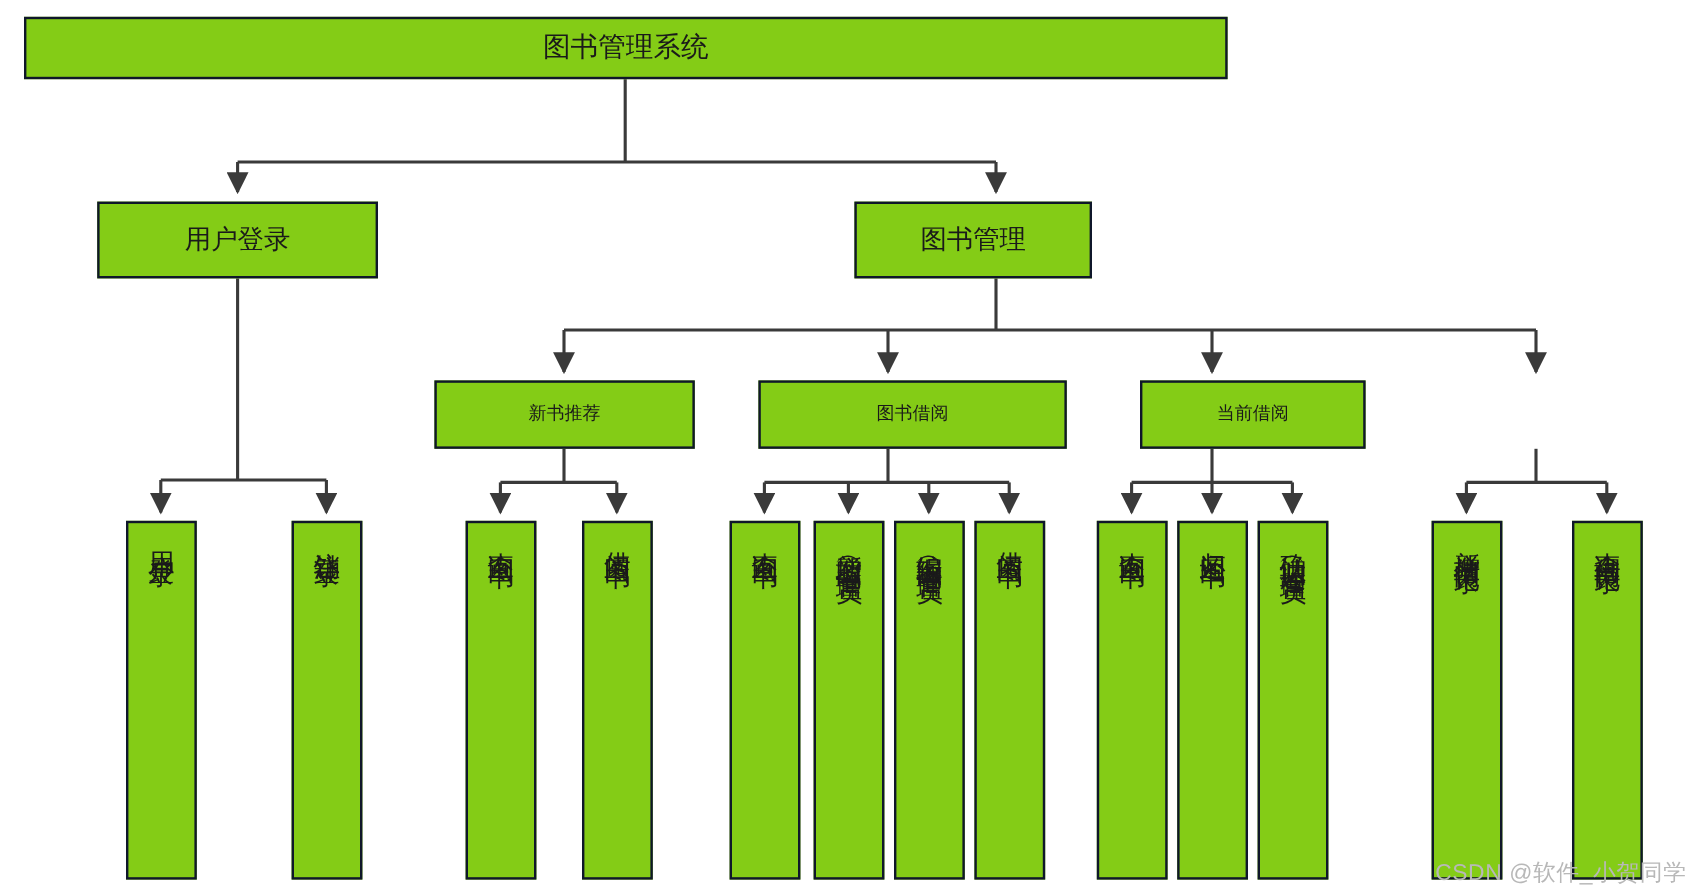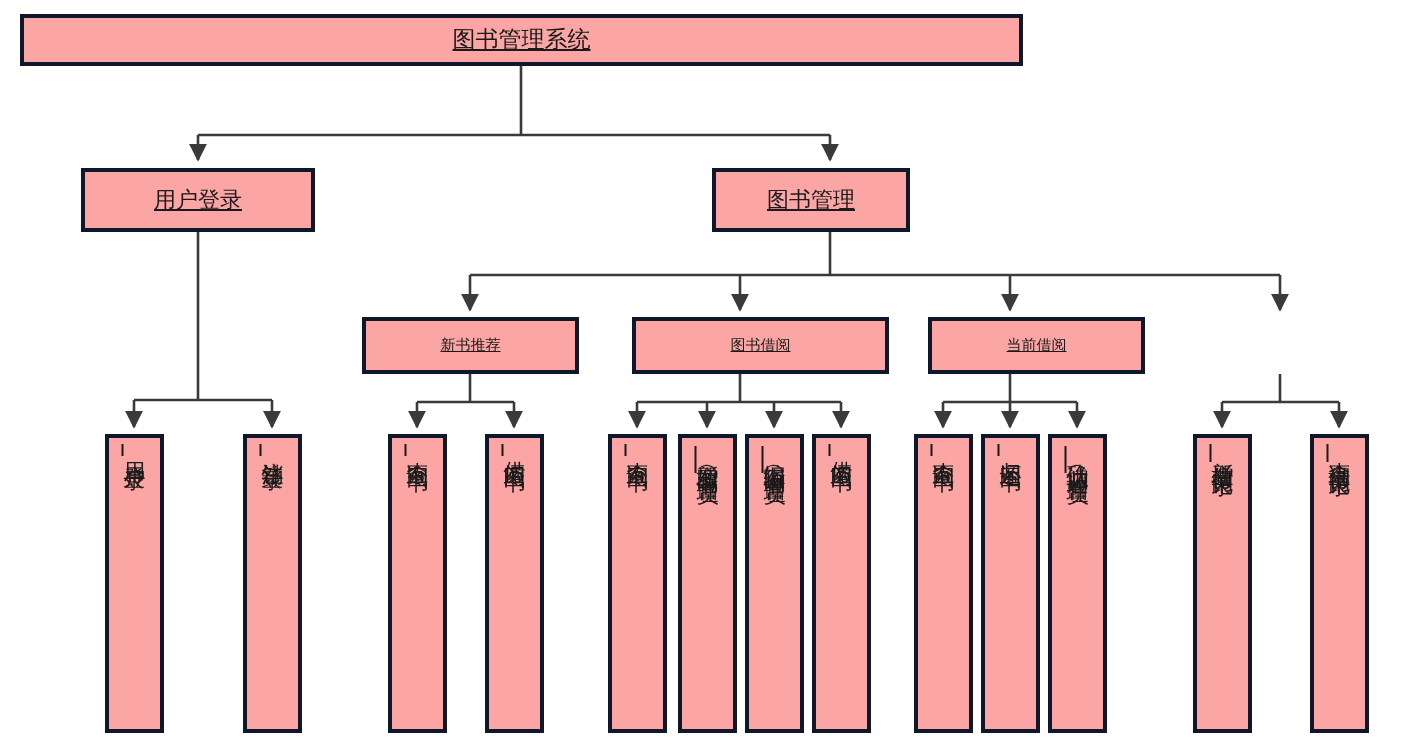--- a/index.html
+++ b/index.html
@@ -21,27 +21,26 @@
     position: absolute;
     left: 0;
     top: 0;
     width: 1405px;
     height: 747px;
     pointer-events: none;
   }
   .node {
     position: absolute;
     box-sizing: border-box;
-    background: #fca5a5;
-    border: 4px solid #0f172a;
+    background: #84cc16;
+    border: 2px solid #0f172a;
     display: flex;
     align-items: center;
     justify-content: center;
     color: #1a1a1a;
-    text-decoration: underline;
   }
   .node .lbl {
     text-align: center;
     line-height: 1.12;
     white-space: nowrap;
   }
   .node.root .lbl { font-size: 23px; }
   .node.lvl2 .lbl { font-size: 22px; }
   .node.lvl3 .lbl { font-size: 15px; }
 
@@ -136,21 +135,21 @@
   <div class="node lvl2" style="left:712px; top:168px; width:198px; height:64px;">
     <span class="lbl">图书管理</span>
   </div>
 
   <div class="node lvl3" style="left:362px; top:317px; width:217px; height:57px;">
     <span class="lbl">新书推荐</span>
   </div>
   <div class="node lvl3" style="left:632px; top:317px; width:257px; height:57px;">
     <span class="lbl">图书借阅</span>
   </div>
-  <div class="node lvl3" style="left:928px; top:317px; width:217px; height:57px;">
+  <div class="node lvl3" style="left:950px; top:317px; width:188px; height:57px;">
     <span class="lbl">当前借阅</span>
   </div>
 
   <div class="node leaf" style="left:105px; top:434px; width:59px; height:299px;">
     <span class="lbl">用户登录</span>
   </div>
   <div class="node leaf" style="left:243px; top:434px; width:59px; height:299px;">
     <span class="lbl">注销登录</span>
   </div>
 
@@ -184,14 +183,15 @@
     <span class="lbl">确认归还（管理员）</span>
   </div>
 
   <div class="node leaf" style="left:1193px; top:434px; width:59px; height:299px;">
     <span class="lbl">新增借阅记录</span>
   </div>
   <div class="node leaf" style="left:1310px; top:434px; width:59px; height:299px;">
     <span class="lbl">查询借阅记录</span>
   </div>
 
+  <div class="watermark">CSDN @软件_小贺同学</div>
 
 </div>
 
 </body></html>

